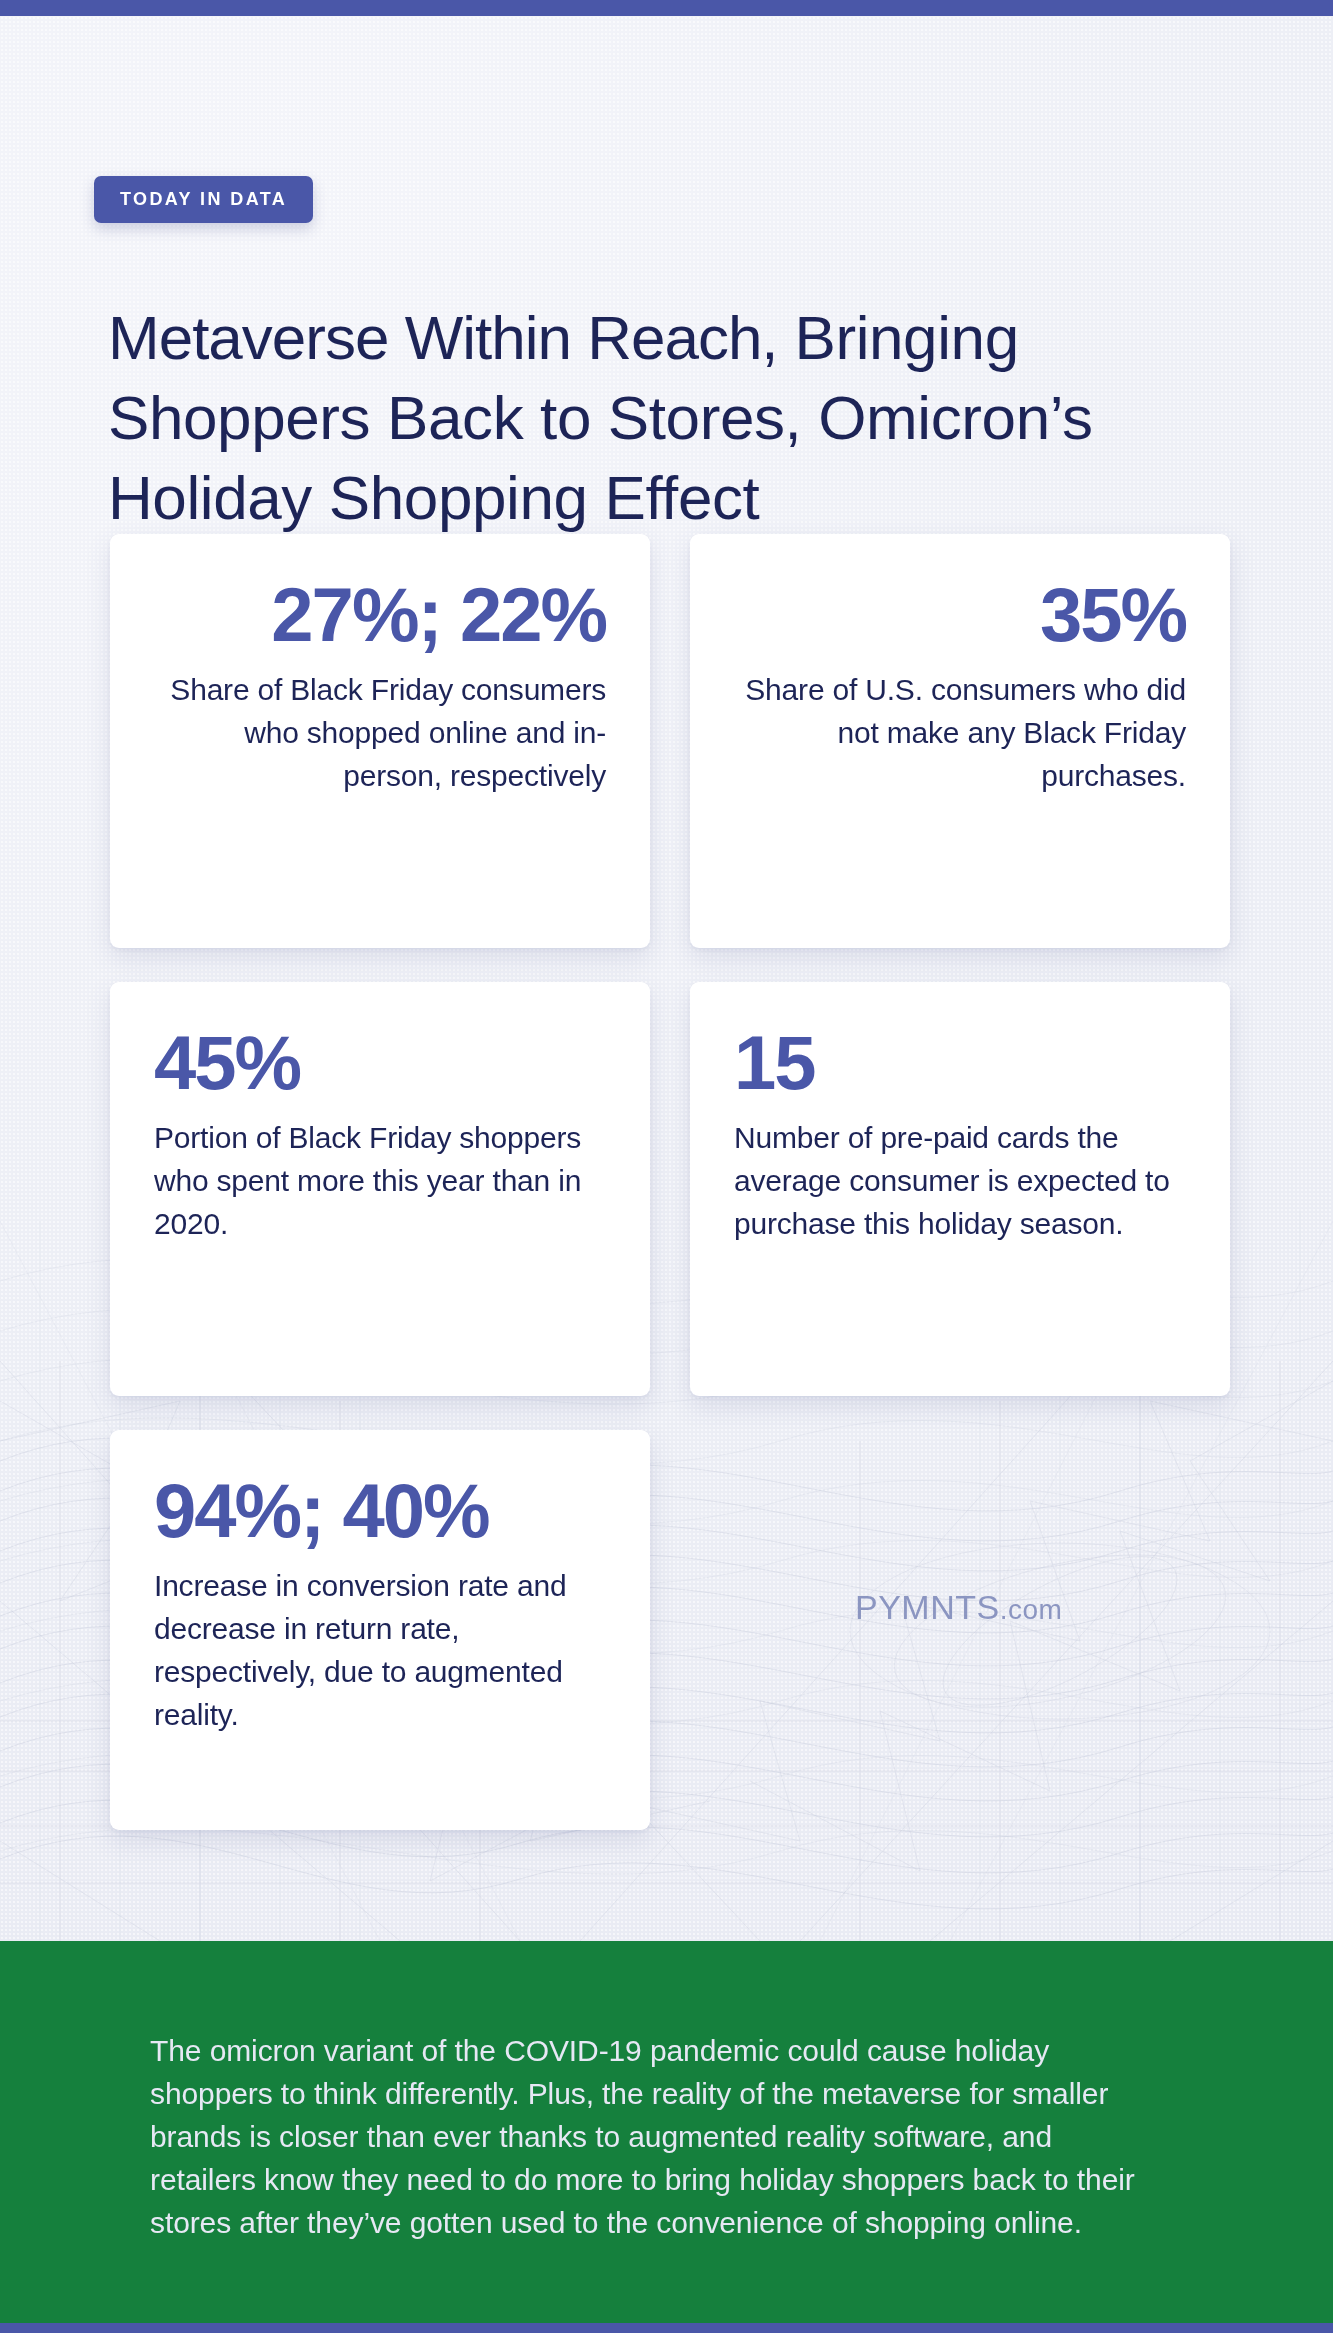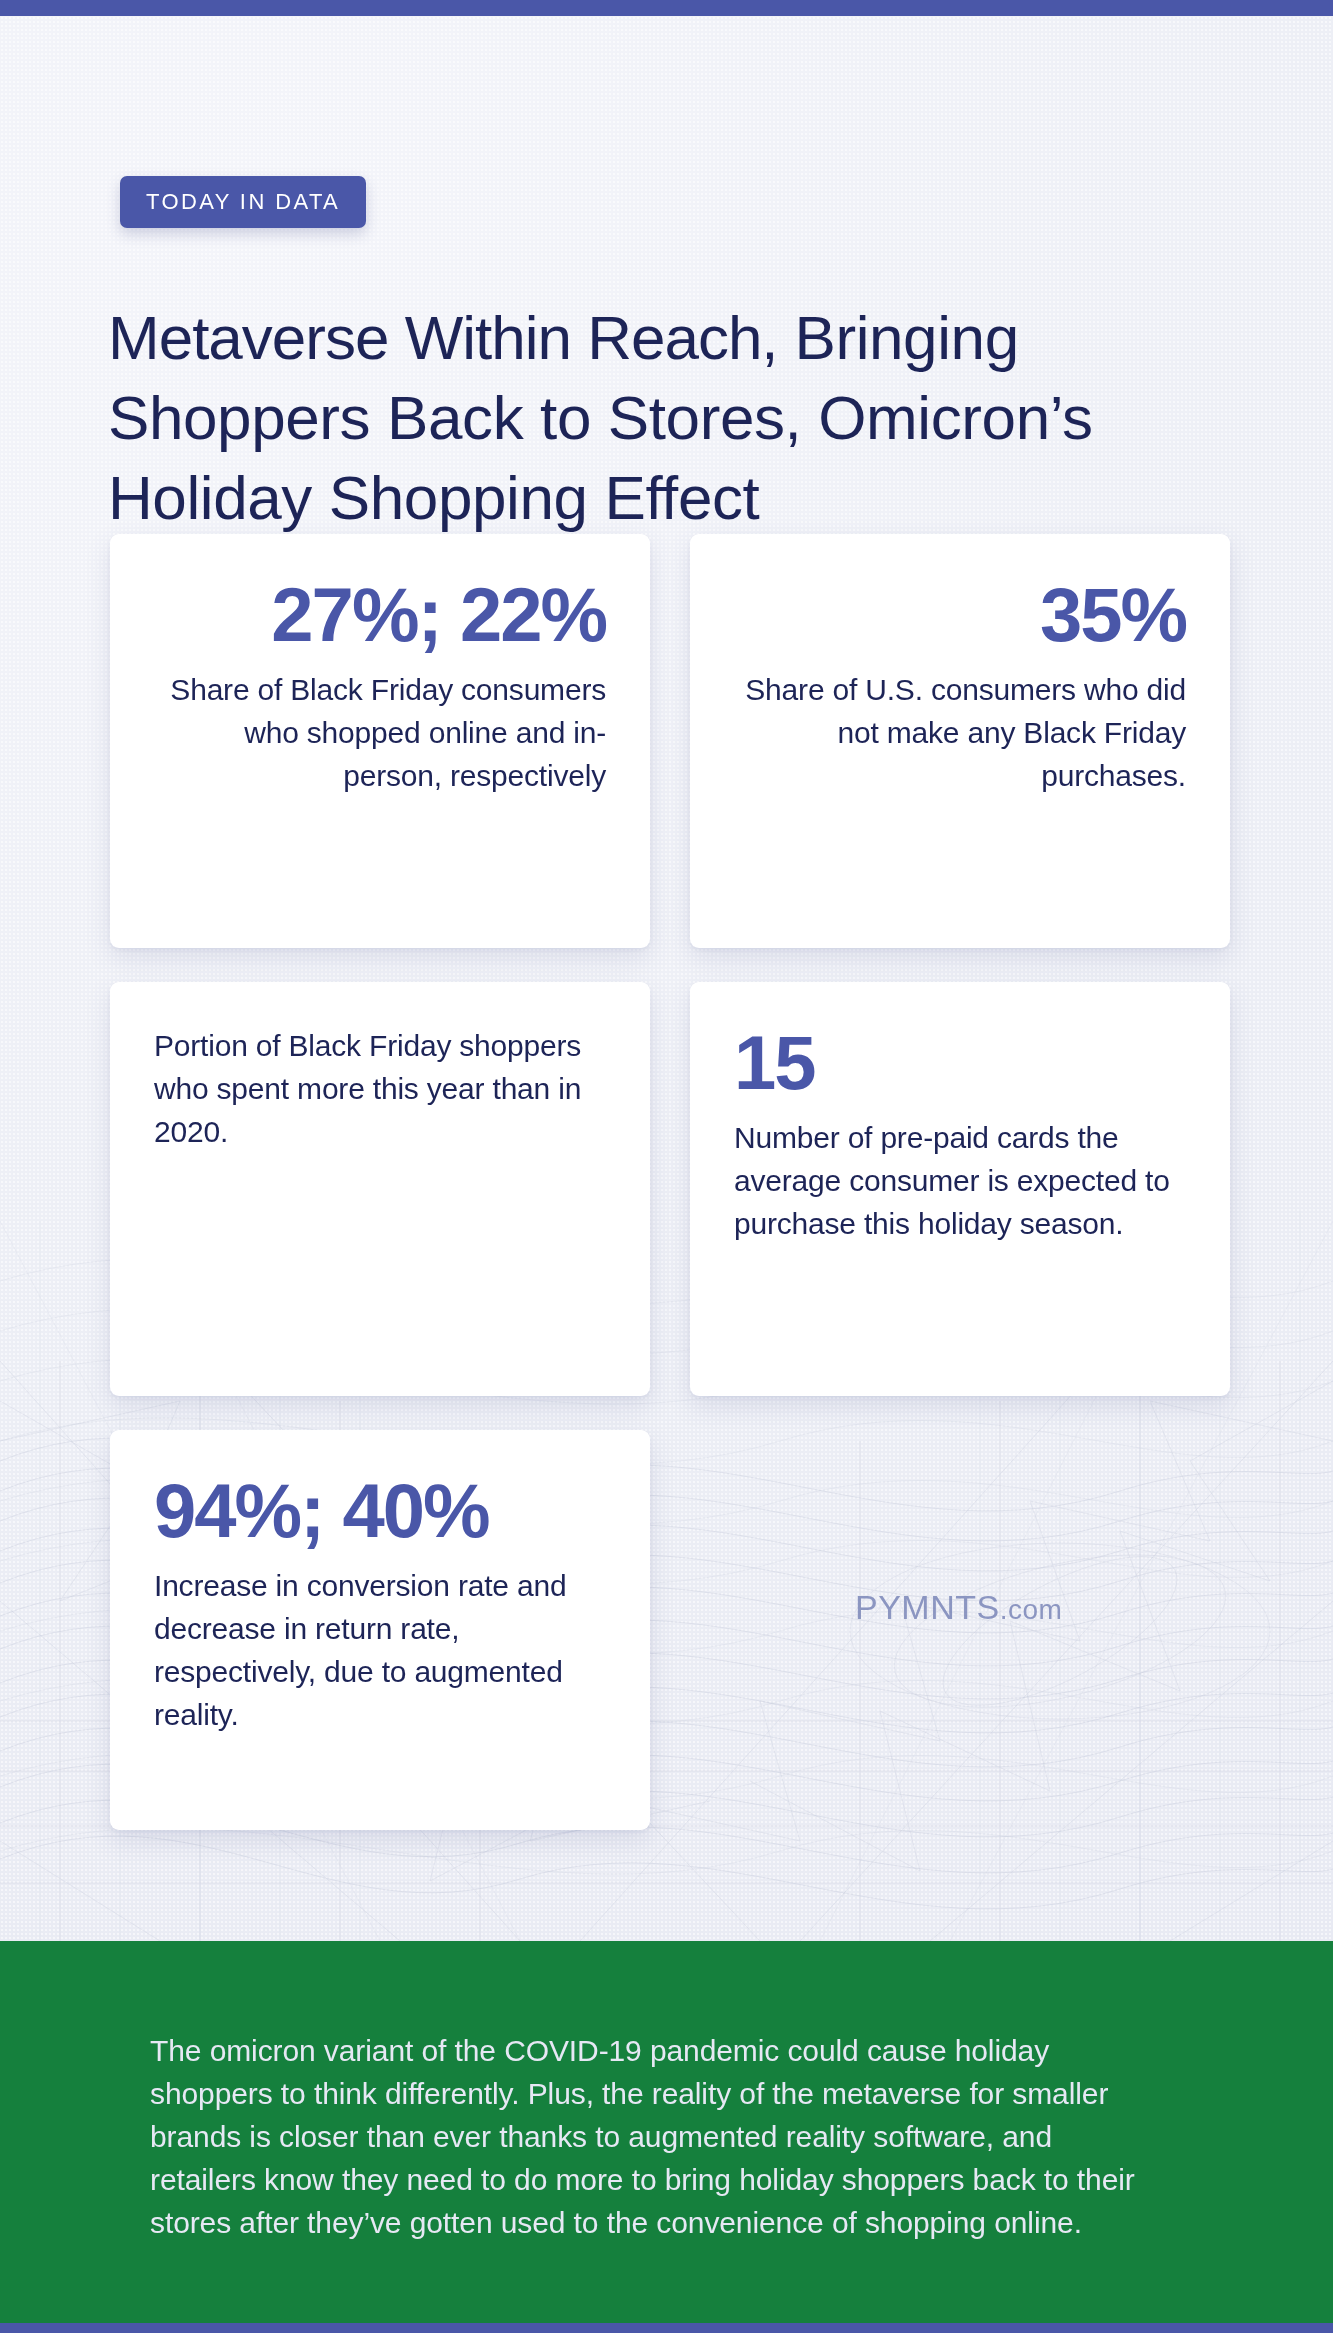--- a/index.html
+++ b/index.html
@@ -26,24 +26,24 @@
   .canvas::before{
     content:"";position:absolute;inset:0;
     background-image:radial-gradient(#ffffff 1px, transparent 1px);
     background-size:4px 4px;opacity:.55;
   }
   .mesh{position:absolute;left:0;bottom:0;width:1333px;height:1100px;opacity:.55;}
   .mesh2{position:absolute;left:0;bottom:0;width:1333px;height:780px;opacity:.40;}
 
   
   .badge{
-    position:absolute;left:120px;top:160px;
+    position:absolute;left:94px;top:160px;
     background:#4a57a8;color:#ffffff;
     padding:13px 26px 13px 26px;border-radius:7px;
-    font-size:22px;letter-spacing:2.4px;font-weight:400;
+    font-size:18px;letter-spacing:2.4px;font-weight:700;
     box-shadow:0 6px 14px rgba(60,70,130,.22);
     z-index:10;
   }
 
   
   .headline{
     position:absolute;left:108px;top:240px;width:1060px;
     font-size:62px;line-height:80px;color:#1d2457;
     font-weight:300;letter-spacing:-.4px;z-index:10;
   }
@@ -168,20 +168,21 @@
           <p class="desc">Share of Black Friday consumers who shopped online and in-person, respectively</p>
         </div>
         <div class="card r1">
           <div class="stat">35%</div>
           <p class="desc">Share of U.S. consumers who did not make any Black Friday purchases.</p>
         </div>
       </div>
 
       <div class="row">
         <div class="card r2">
+          <div class="stat">45%</div>
           <p class="desc">Portion of Black Friday shoppers who spent more this year than in 2020.</p>
         </div>
         <div class="card r2">
           <div class="stat">15</div>
           <p class="desc">Number of pre-paid cards the average consumer is expected to purchase this holiday season.</p>
         </div>
       </div>
 
       <div class="row">
         <div class="card r3">

